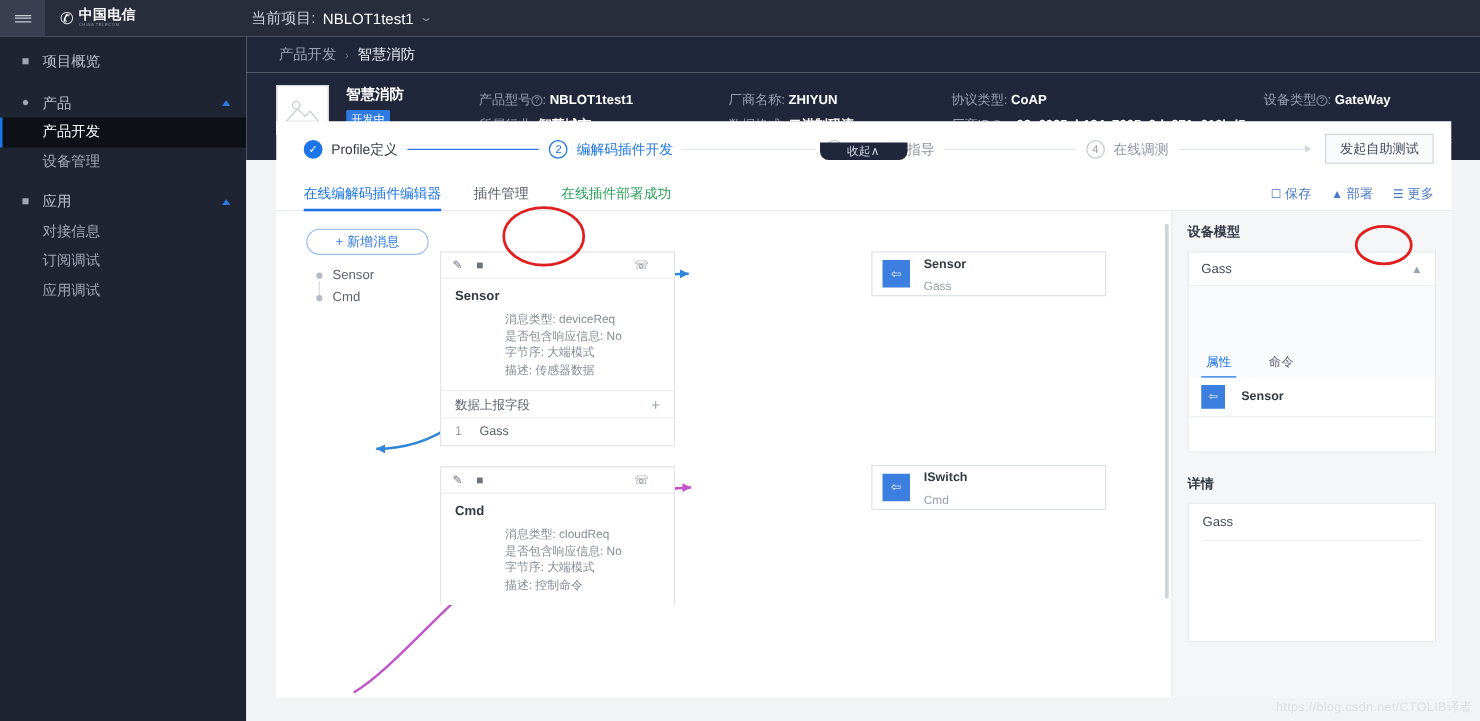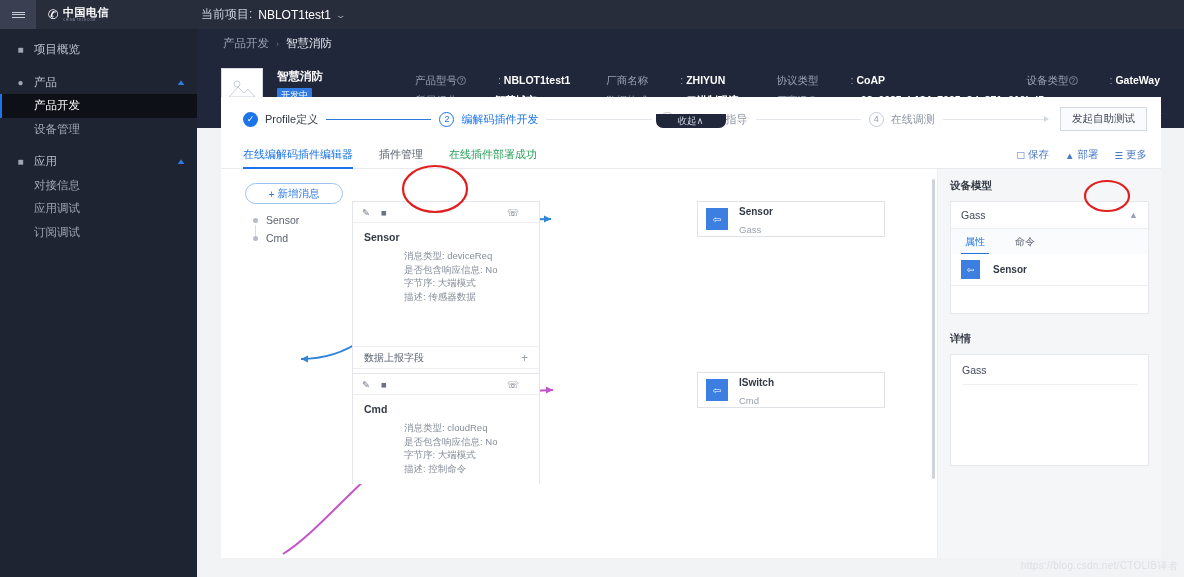--- a/index.html
+++ b/index.html
@@ -92,21 +92,21 @@
   }
   .thumb svg { display:block; }
   .prod-name-col { margin-left:14px; width:72px; flex-shrink:0; padding-top:3px; }
   .prod-name { font-size:11.5px; color:#ffffff; font-weight:bold; line-height:14px; }
   .badge {
     display:inline-block; margin-top:5px; background:#2f7ae0; color:#ffffff;
     font-size:9px; padding:1.5px 4px; border-radius:1px; line-height:10px;
   }
   .kv-col { padding-top:4px; }
   .kv { font-size:10.5px; line-height:20px; white-space:nowrap; }
-  .kv .k { color:#98a0b3;margin-left:32px; }
+  .kv .k { color:#98a0b3; }
   .kv .v { color:#ffffff; font-weight:bold; }
   .kv .qm { display:inline-block; width:9px; height:9px; border:1px solid #7a8298;
             border-radius:50%; font-size:6.5px; color:#98a0b3; text-align:center;
             line-height:8px; vertical-align:1px; }
   .c1 { margin-left:34px; width:200px; }
   .c2 { margin-left:0px; width:178px; }
   .c3 { margin-left:0px; width:250px; }
   .prod-actions {
     position:absolute; right:22px; bottom:6px; display:flex; gap:16px;
   }
@@ -185,21 +185,21 @@
     position:absolute; background:#ffffff; border:1px solid #e3e5ea;
     width:188px;
   }
   .mc-top { height:21px; display:flex; align-items:center; padding:0 9px; border-bottom:1px solid #eceef1; }
   .mc-top .gl { font-size:9.5px; color:#6b7280; margin-right:11px; cursor:pointer; }
   .mc-top .right { margin-left:auto; }
   .mc-body { padding:8px 11px 9px 11px; }
   .mc-title { font-size:10.5px; color:#333a45; font-weight:bold; margin-bottom:6px; }
   .mc-line { font-size:9.5px; color:#868d99; line-height:13.5px; white-space:nowrap;margin-left:40px; }
   .mc-sec { height:22px; display:flex; align-items:center; padding:0 11px;
-            border-top:1px solid #eceef1; font-size:10px; color:#5a616f;margin-top:34px; }
+            border-top:1px solid #eceef1; font-size:10px; color:#5a616f; }
   .mc-sec .plus { margin-left:auto; color:#9aa1ae; font-size:12px; cursor:pointer; }
   .mc-row { height:22px; display:flex; align-items:center; padding:0 11px;
             border-top:1px solid #eceef1; font-size:10px; color:#5a616f; gap:14px; }
   .mc-row .idx { color:#9aa1ae; }
 
   .node-box {
     position:absolute; width:188px; height:36px; background:#ffffff;
     border:1px solid #dfe2e7; display:flex; align-items:center; padding-left:8px;
   }
   .node-ico {
@@ -221,21 +221,21 @@
   
   .right-pane {
     width:224px; height:389px; background:#f5f6f8; border-left:1px solid #eaecef;
     padding:10px 12px;
   }
   .rp-title { font-size:10.5px; color:#333a45; font-weight:bold; margin-bottom:8px; }
   .rp-card { background:#ffffff; border:1px solid #e6e8ec; }
   .rp-head { height:26px; display:flex; align-items:center; padding:0 10px; font-size:10.5px; color:#41485a; cursor:pointer;}
   .rp-head .chev { margin-left:auto; font-size:9px; color:#9aa1ae; }
   .rp-tabs { display:flex; padding:0 10px; border-top:1px solid #eceef1; background:#fafbfc; }
-  .rp-tab { font-size:10px; padding:6px 4px 5px 4px; margin-right:22px; color:#5a616f; cursor:pointer; position:relative;}
+  .rp-tab { font-size:10px; padding:6px 4px 5px 4px; margin-right:22px; color:#5a616f; cursor:pointer; position:relative;margin-top:48px;}
   .rp-tab.active { color:#1b74e8; }
   .rp-tab.active::after { content:''; position:absolute; left:0; bottom:0; width:100%; height:1.5px; background:#1b74e8; }
   .rp-item { display:flex; align-items:center; padding:6px 10px; background:#ffffff; }
   .rp-item-ico { width:19px; height:19px; background:#3c7fe0; color:#ffffff; font-size:9px;
                  display:flex; align-items:center; justify-content:center; flex-shrink:0; }
   .rp-item-lbl { font-size:10px; color:#333a45; font-weight:bold; margin-left:13px; }
   .rp-empty { height:28px; background:#ffffff; border-top:1px solid #eceef1; }
   .rp-gap { height:18px; }
   .det-card { background:#ffffff; border:1px solid #e6e8ec; padding:9px 11px 0 11px; height:112px; }
   .det-name { font-size:10.5px; color:#41485a; padding-bottom:8px; border-bottom:1px solid #eceef1; }
@@ -295,24 +295,24 @@
   <div class="side-spacer"></div>
   <div class="side-item grp">
     <span class="side-ico">■</span>
     <span>应用</span>
     <span class="side-arrow">▲</span>
   </div>
   <div class="side-item side-sub">
     <span>对接信息</span>
   </div>
   <div class="side-item side-sub">
+    <span>订阅调试</span>
+  </div>
+  <div class="side-item side-sub">
     <span>应用调试</span>
-  </div>
-  <div class="side-item side-sub">
-    <span>订阅调试</span>
   </div>
 </div>
 
 <div class="main">
 
   <div class="bc">
     <span class="a">产品开发</span>
     <span class="sep">›</span>
     <span class="cur">智慧消防</span>
   </div>

